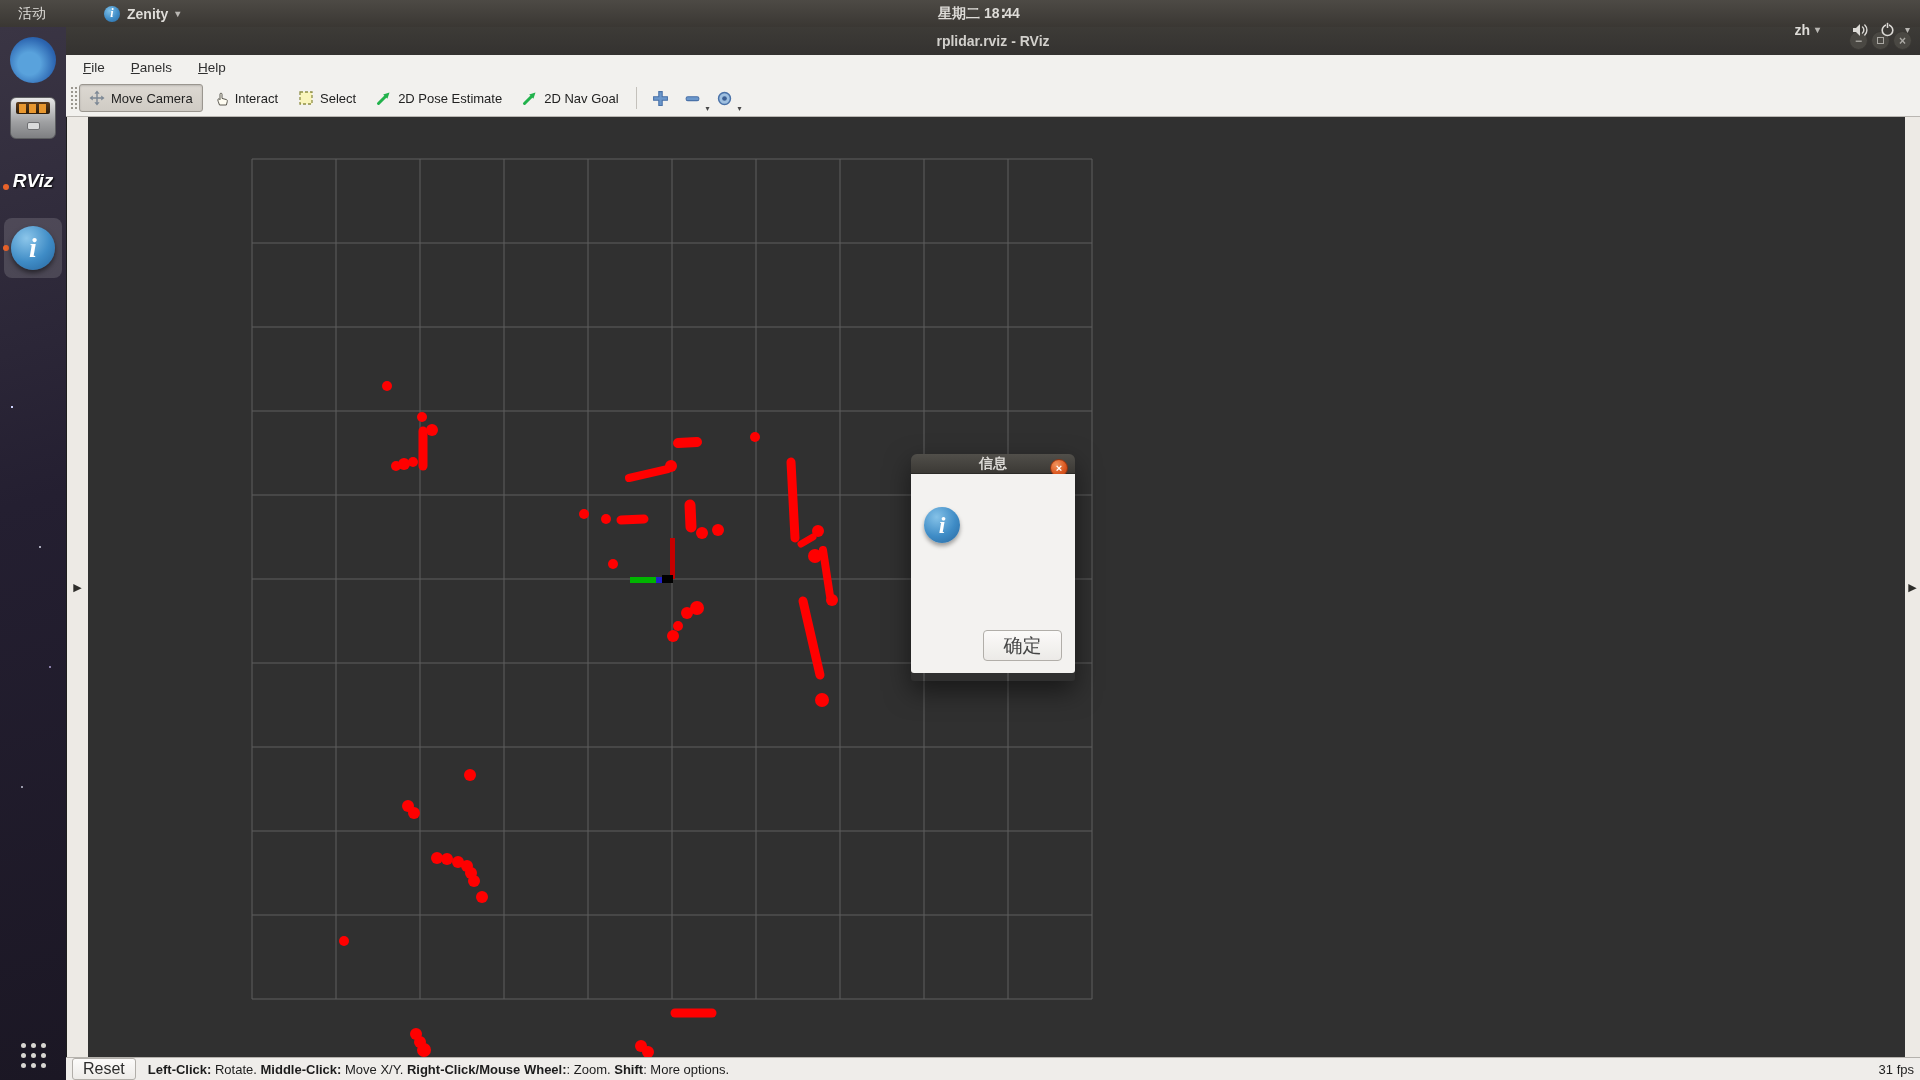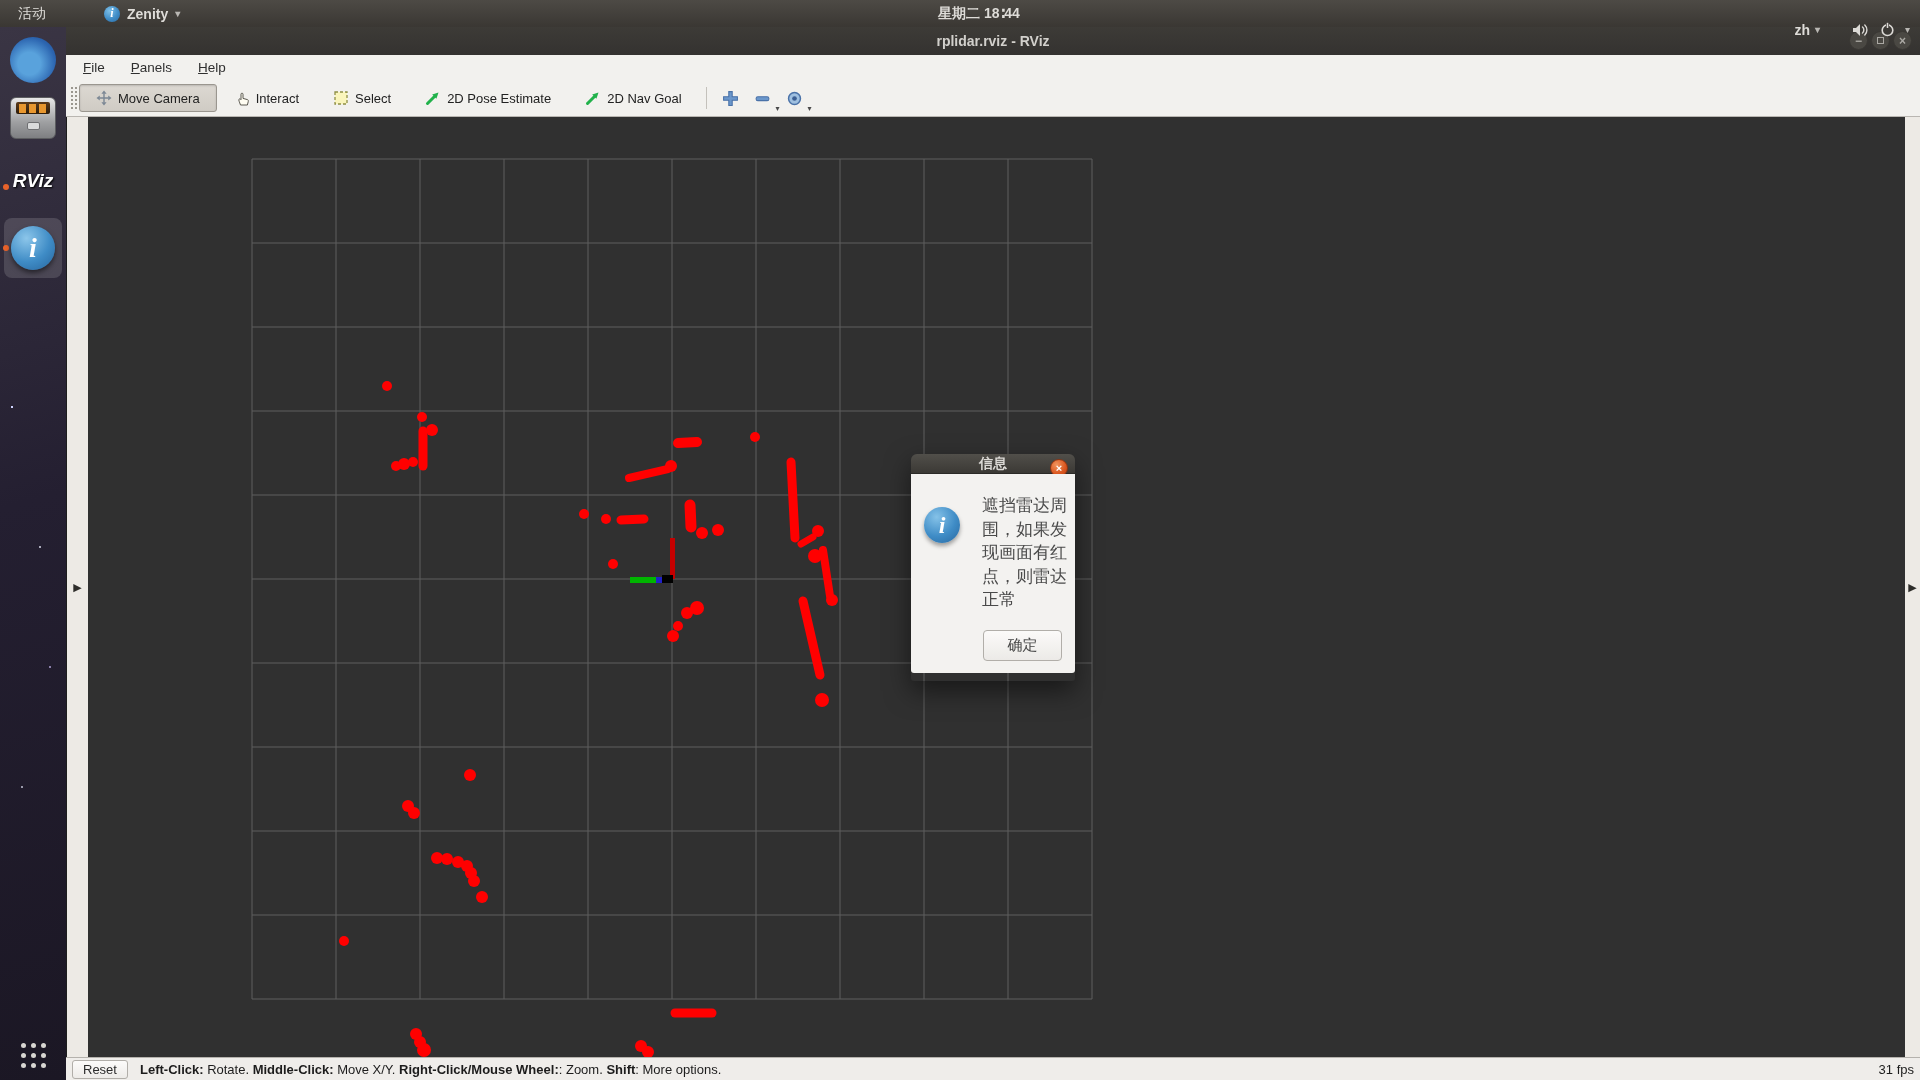--- a/index.html
+++ b/index.html
@@ -79,21 +79,21 @@
     gap:8px; padding-left:8px; z-index:30; }
   .menu-item { padding:2px 9px; }
   .menu-item::first-letter { text-decoration:underline; }
 
   #toolbar { position:absolute; left:66px; top:80px; width:1854px; height:37px;
     background:#f2f1ee; border-bottom:1px solid #b9b6b1; display:flex; align-items:center;
     color:#222; font-size:13px; z-index:30; }
   #grip { width:7px; height:24px; margin-left:4px;
     background-image:radial-gradient(circle, #9a978f 1px, transparent 1.3px);
     background-size:4px 4px; }
-  .tool-btn { display:flex; align-items:center; gap:6px; padding:5px 16px; margin-left:2px;
+  .tool-btn { display:flex; align-items:center; gap:6px; padding:5px 9px; margin-left:2px;
     border-radius:3px; white-space:nowrap; }
   .tool-btn.active { background:linear-gradient(#dcd8d2,#cfcbc4); border:1px solid #9a968f;
     box-shadow:inset 0 1px 2px rgba(0,0,0,.15); }
   .tool-sep { width:1px; height:22px; background:#c4c1bb; margin:0 8px; }
   .view-icon { position:relative; display:flex; align-items:center; justify-content:center;
     width:26px; height:26px; margin:0 3px; }
   .view-icon .dd { position:absolute; right:-4px; bottom:-2px; font-size:8px; color:#4a4a4a; }
 
   
   #viewport { position:absolute; left:88px; top:117px; width:1817px; height:940px;
@@ -102,21 +102,21 @@
   .side-strip { position:absolute; top:117px; height:940px; background:#edeae5; z-index:3;
     display:flex; align-items:center; justify-content:center; color:#2e2d2a; font-size:11px; }
   #strip-left  { left:67px;  width:21px; }
   #strip-right { left:1905px; width:15px; }
 
   
   #statusbar { position:absolute; left:66px; top:1057px; width:1854px; height:23px;
     background:#efedea; border-top:1px solid #b5b2ad; display:flex; align-items:center;
     font-size:13px; color:#1c1c1c; z-index:30; }
   #reset-btn { margin-left:6px; padding:1px 10px; background:linear-gradient(#fcfbfa,#edebe8);
-    border:1px solid #b1aea9; border-radius:3px; font-size:13px; color:#2c2c2c; }
+    border:1px solid #b1aea9; border-radius:3px; font-size:16px; color:#2c2c2c; }
   #hint { margin-left:12px; white-space:nowrap; }
   #fps { position:absolute; right:6px; }
 
   
   #dialog { position:absolute; left:911px; top:454px; width:164px; height:227px; z-index:20;
     border-radius:7px 7px 3px 3px; box-shadow:0 10px 26px rgba(0,0,0,.5); }
   #dlg-title { height:20px; border-radius:6px 6px 0 0;
     background:linear-gradient(#514f4a,#3b3935); border-bottom:1px solid #2b2a27;
     display:flex; align-items:center; justify-content:center;
     color:#dbd9d5; font-size:14px; font-weight:700; position:relative; }
@@ -127,21 +127,21 @@
   #dlg-body { height:199px; background:#f3f2f0; border-radius:0 0 3px 3px; position:relative; }
   #dlg-icon { position:absolute; left:13px; top:33px; width:36px; height:36px; border-radius:50%;
     background:radial-gradient(circle at 35% 28%, #85c2e8, #3f8cc6 55%, #28679f);
     color:#fff; font-style:italic; font-family:"Liberation Serif", serif; font-weight:700;
     font-size:24px; display:flex; align-items:center; justify-content:center;
     box-shadow:0 3px 4px rgba(0,0,0,.35); }
   #dlg-text { position:absolute; left:71px; top:20px; width:92px;
     font-size:17px; line-height:23.5px; color:#4a4a4a; word-break:break-all; }
   #dlg-ok { position:absolute; right:13px; bottom:12px; width:79px; height:31px;
     background:linear-gradient(#fbfaf9,#eceae7); border:1px solid #b1aea9; border-radius:4px;
-    font-size:15px; color:#454545; display:flex; align-items:center; justify-content:center; }
+    font-size:19px; color:#454545; display:flex; align-items:center; justify-content:center; }
 </style>
 </head>
 <body>
 
 <div id="topbar">
   <div id="activities">活动</div>
   <div id="appmenu">
     <span class="mini-info">i</span>
     <span>Zenity</span>
     <span class="caret">▾</span>
@@ -375,16 +375,15 @@
   <span id="fps">31 fps</span>
 </div>
 
 <div id="dialog">
   <div id="dlg-title">
     <span>信息</span>
     <span id="dlg-close">×</span>
   </div>
   <div id="dlg-body">
     <div id="dlg-icon">i</div>
-    <div id="dlg-text">遮挡雷达周围，如果发现画面有红点，则雷达正常</div>
     <div id="dlg-ok">确定</div>
   </div>
 </div>
 
 </body></html>

